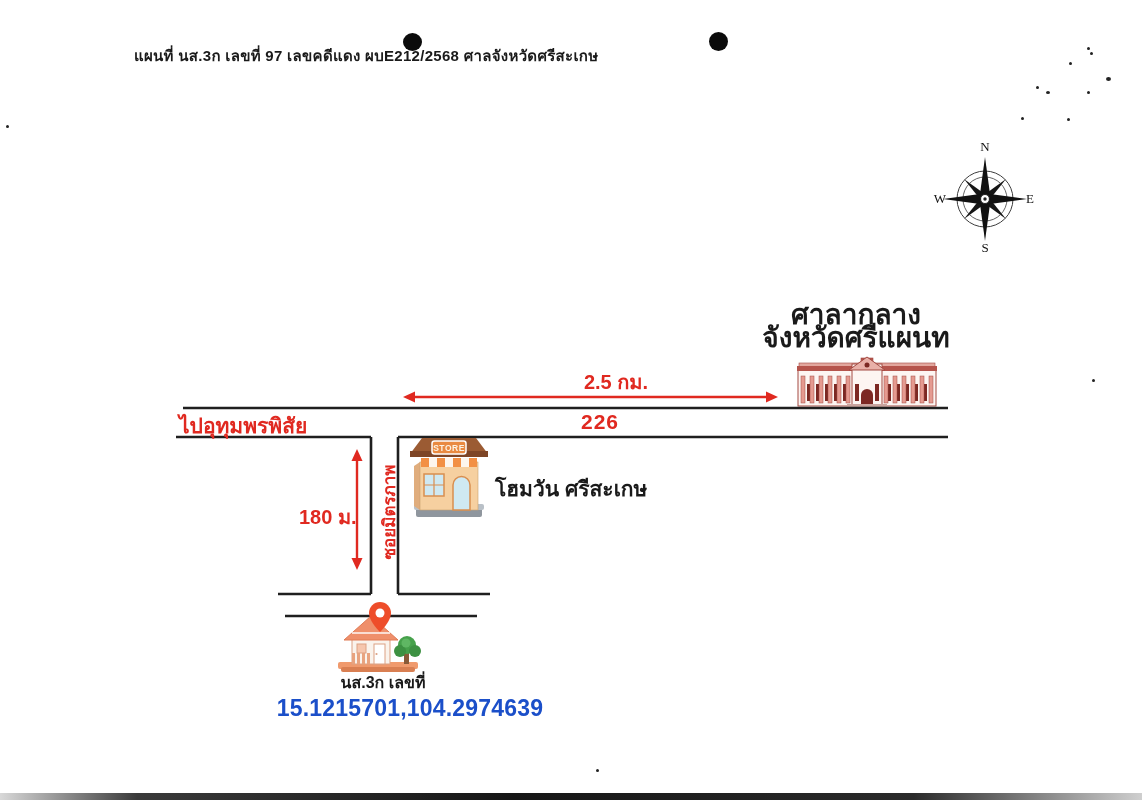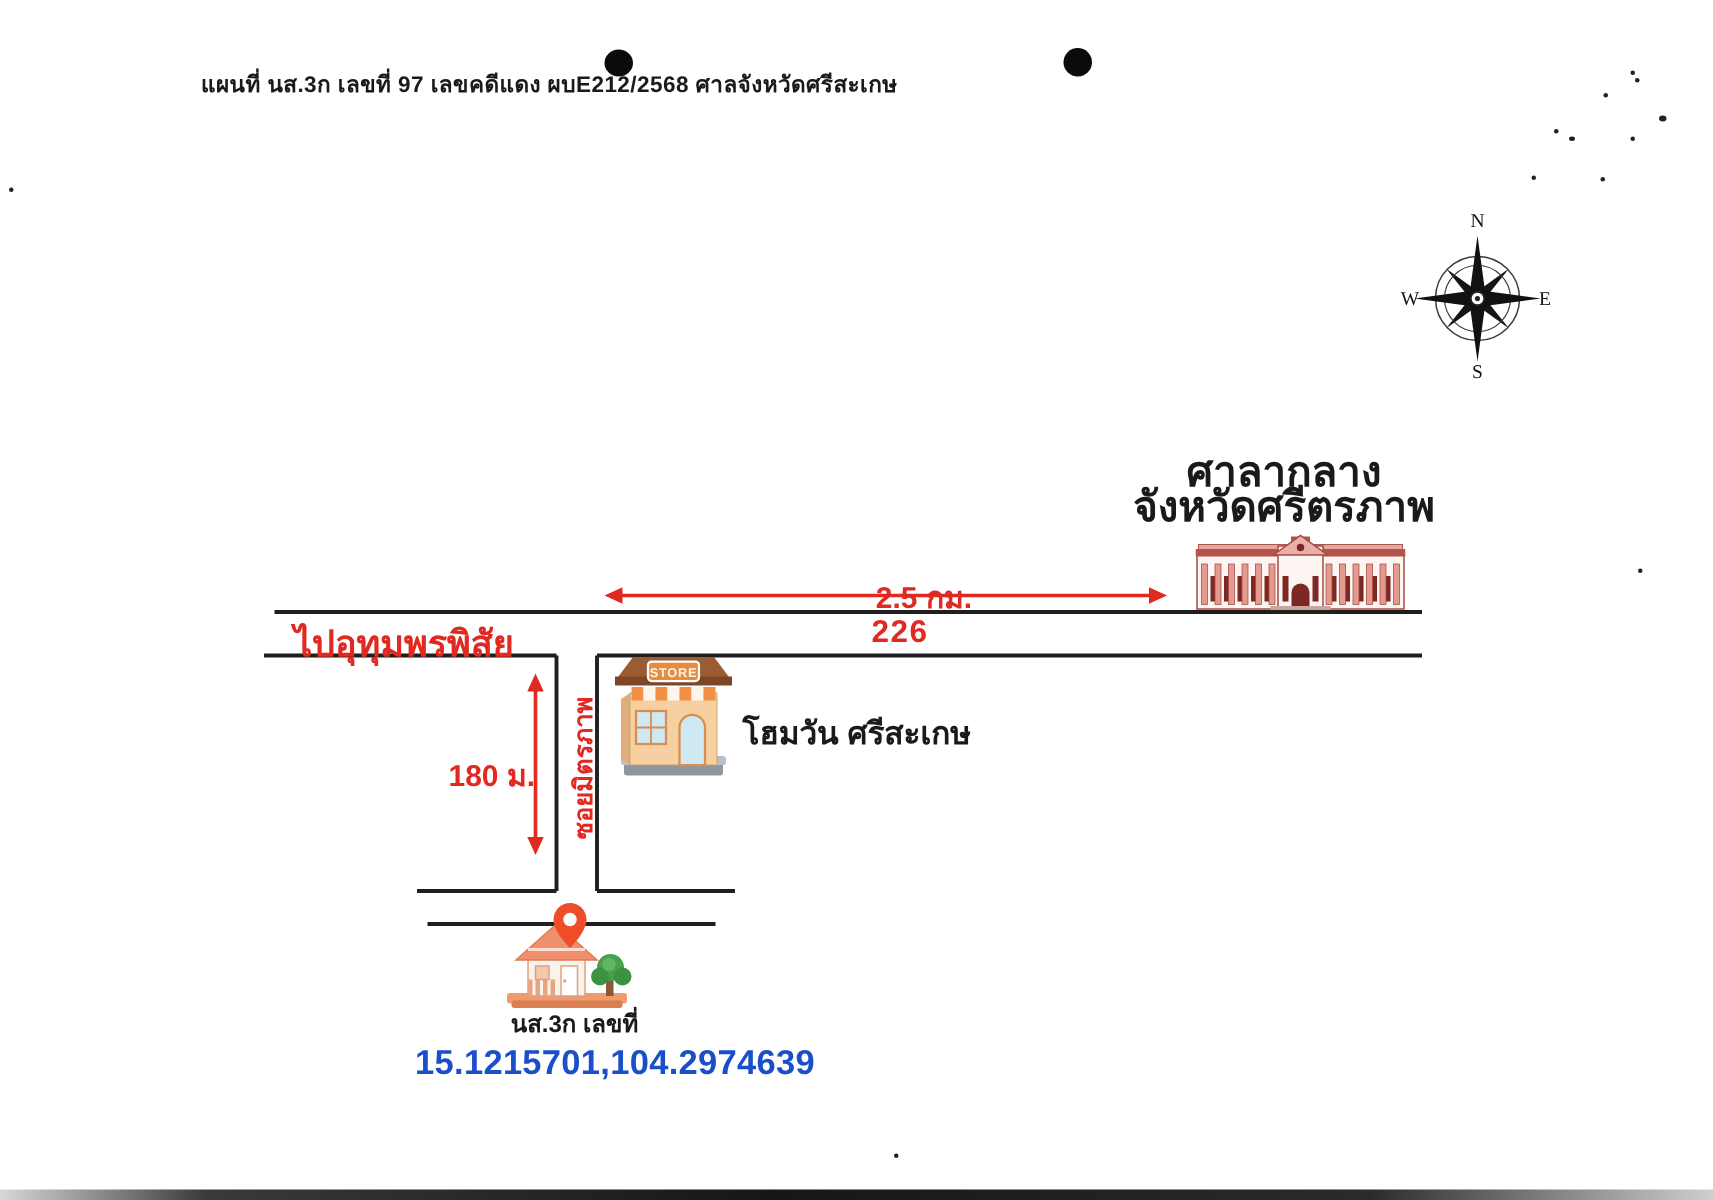--- a/index.html
+++ b/index.html
@@ -7,23 +7,23 @@
     position:relative;width:1142px;height:800px;background:#fff;overflow:hidden;
     font-family:"Liberation Sans","DejaVu Sans",sans-serif;color:#1a1a1a;
   }
   .abs{position:absolute;}
   .thtext{font-weight:700;white-space:nowrap;}
   .red{color:var(--annotation-red,#e02920);}
   .blue{color:var(--coordinate-blue,#1b4fc9);}
   .center{transform:translateX(-50%);text-align:center;}
   #map-title{left:92px;top:44px;font-size:15px;letter-spacing:.3px;margin-left:42px;}
   #hall-label{left:856px;top:303px;font-size:28px;line-height:23px;}
-  #dist-hall{left:616px;top:382px;font-size:20px;}
+  #dist-hall{left:616px;top:366px;font-size:20px;}
   #hwy-num{left:600px;top:410px;font-size:21px;letter-spacing:1px;}
-  #dir-west{left:196px;top:409px;font-size:24px;}
+  #dir-west{left:179px;top:409px;font-size:21px;}
   #store-label{left:495px;top:452px;font-size:21px;margin-top:20px;}
   #dist-soi{left:299px;top:501px;font-size:20px;}
   #soi-label{
     left:388px;top:512px;font-size:17px;
     transform:translate(-50%,-50%) rotate(-90deg);
   }
   #house-label{left:383px;top:670px;font-size:16px;}
   #coords{left:410px;top:695px;font-size:23px;letter-spacing:.2px;}
   .hole{background:#0b0b0b;border-radius:50%;}
   .speck{background:#222;border-radius:50%;width:3px;height:3px;}
@@ -62,21 +62,21 @@
     <circle cx="52" cy="61" r="4.5" fill="#fff" stroke="#222" stroke-width="1.2"></circle>
     <circle cx="52" cy="61" r="1.7" fill="#222"></circle>
     <text x="52" y="13" font-size="13" text-anchor="middle" fill="#111">N</text>
     <text x="52" y="114" font-size="13" text-anchor="middle" fill="#111">S</text>
     <text x="7" y="65" font-size="13" text-anchor="middle" fill="#111">W</text>
     <text x="97" y="65" font-size="13" text-anchor="middle" fill="#111">E</text>
   </svg>
 
   <div class="abs thtext center" id="hall-label">
     <div>ศาลากลาง</div>
-    <div>จังหวัดศรีตรภาพ</div>
+    <div>จังหวัดศรีแผนท</div>
   </div>
 
   <svg class="abs" style="left:797px;top:354px;" width="140" height="54" viewBox="0 0 140 54">
     <rect x="1" y="16" width="138" height="36" fill="#fdf5f2" stroke="#a34b43" stroke-width="1"></rect>
     <rect x="2" y="9" width="136" height="4" fill="#e2a79e" stroke="#a34b43" stroke-width="0.6"></rect>
     <rect x="0" y="12" width="140" height="5" fill="#b5544c"></rect>
     <g fill="#7c2823">
       <rect x="10" y="30" width="5" height="17"></rect>
         <rect x="19" y="30" width="5" height="17"></rect>
       <rect x="28" y="30" width="5" height="17"></rect>

